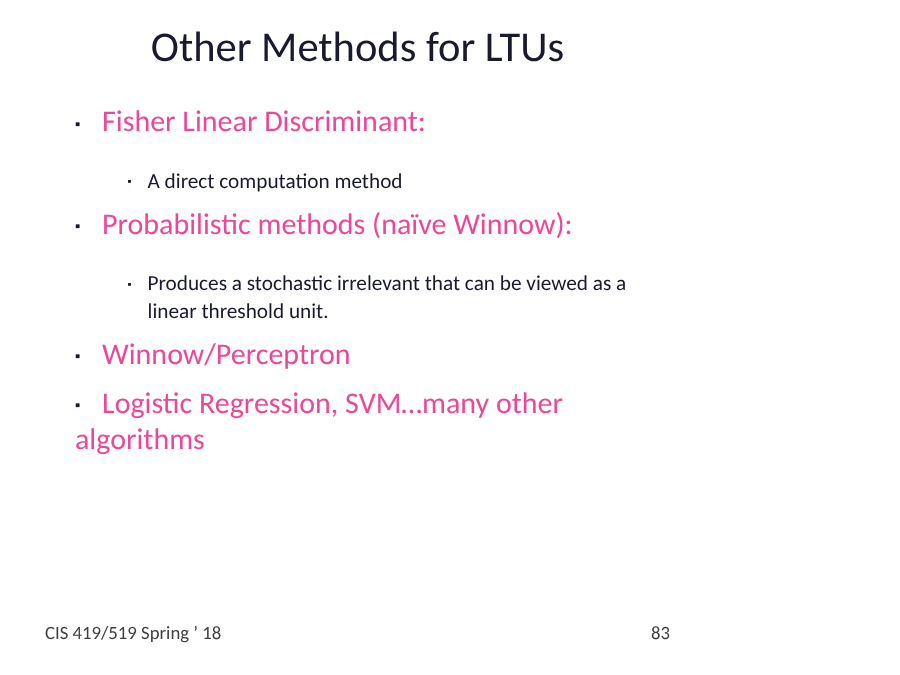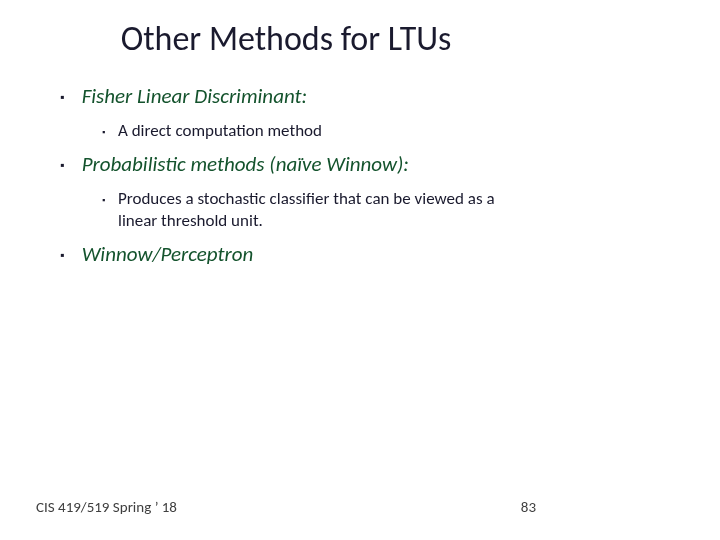--- a/index.html
+++ b/index.html
@@ -2,22 +2,22 @@
 <html><head>
 <meta charset="utf-8">
 <style>
   * { margin: 0; padding: 0; box-sizing: border-box; }
   html, body { width: 720px; height: 540px; background: #fff; font-family: Calibri, "Segoe UI", Arial, sans-serif; color: #1a1a2e; }
   .slide { position: relative; width: 572px; height: 540px; padding: 18px 48px 0 48px; }
   .title { font-size: 34px; text-align: center; margin-bottom: 24px; font-weight: 400; color: #1a1a2e; }
   ul.level1 { list-style: none; padding-left: 12px; }
   ul.level1 > li { margin-bottom: 10px; }
   ul.level1 > li::before { content: "▪"; display: inline-block; width: 18px; color: #1a1a2e; font-size: 12px; vertical-align: 2px; }
-  .l1-text { font-size: 21px; color: #14532d; font-style: italic; }
-  ul.level2 { list-style: none; padding-left: 42px; margin-top: 11px; }
+  .l1-text { font-size: 24px; color: #ec4899; }
+  ul.level2 { list-style: none; padding-left: 42px; margin-top: 22px; }
   ul.level2 > li { margin-bottom: 2px; display: flex; align-items: flex-start; }
   ul.level2 > li::before { content: "▪"; display: inline-block; width: 16px; flex-shrink: 0; color: #1a1a2e; font-size: 9px; margin-top: 6px; }
   .l2-text { font-size: 17px; color: #1a1a2e; line-height: 1.25; }
   .footer { position: absolute; bottom: 24px; left: 36px; right: 36px; display: flex; justify-content: space-between; font-size: 15px; color: #404040; }
 </style>
 </head>
 <body>
 
 <div class="slide">
   <h1 class="title">Other Methods for LTUs</h1>
@@ -28,26 +28,29 @@
       <ul class="level2">
         <li>
             <span class="l2-text">A direct computation method</span>
           </li>
       </ul>
     </li>
     <li>
       <span class="l1-text">Probabilistic methods (naïve Winnow):</span>
       <ul class="level2">
         <li>
-            <span class="l2-text">Produces a stochastic classifier that can be viewed as a linear threshold unit.</span>
+            <span class="l2-text">Produces a stochastic irrelevant that can be viewed as a linear threshold unit.</span>
           </li>
       </ul>
     </li>
     <li>
       <span class="l1-text">Winnow/Perceptron</span>
+    </li>
+    <li>
+      <span class="l1-text">Logistic Regression, SVM…many other algorithms</span>
     </li>
   </ul>
 
   <div class="footer">
     <span>CIS 419/519 Spring ’ 18</span>
     <span>83</span>
   </div>
 </div>
 
 </body></html>

